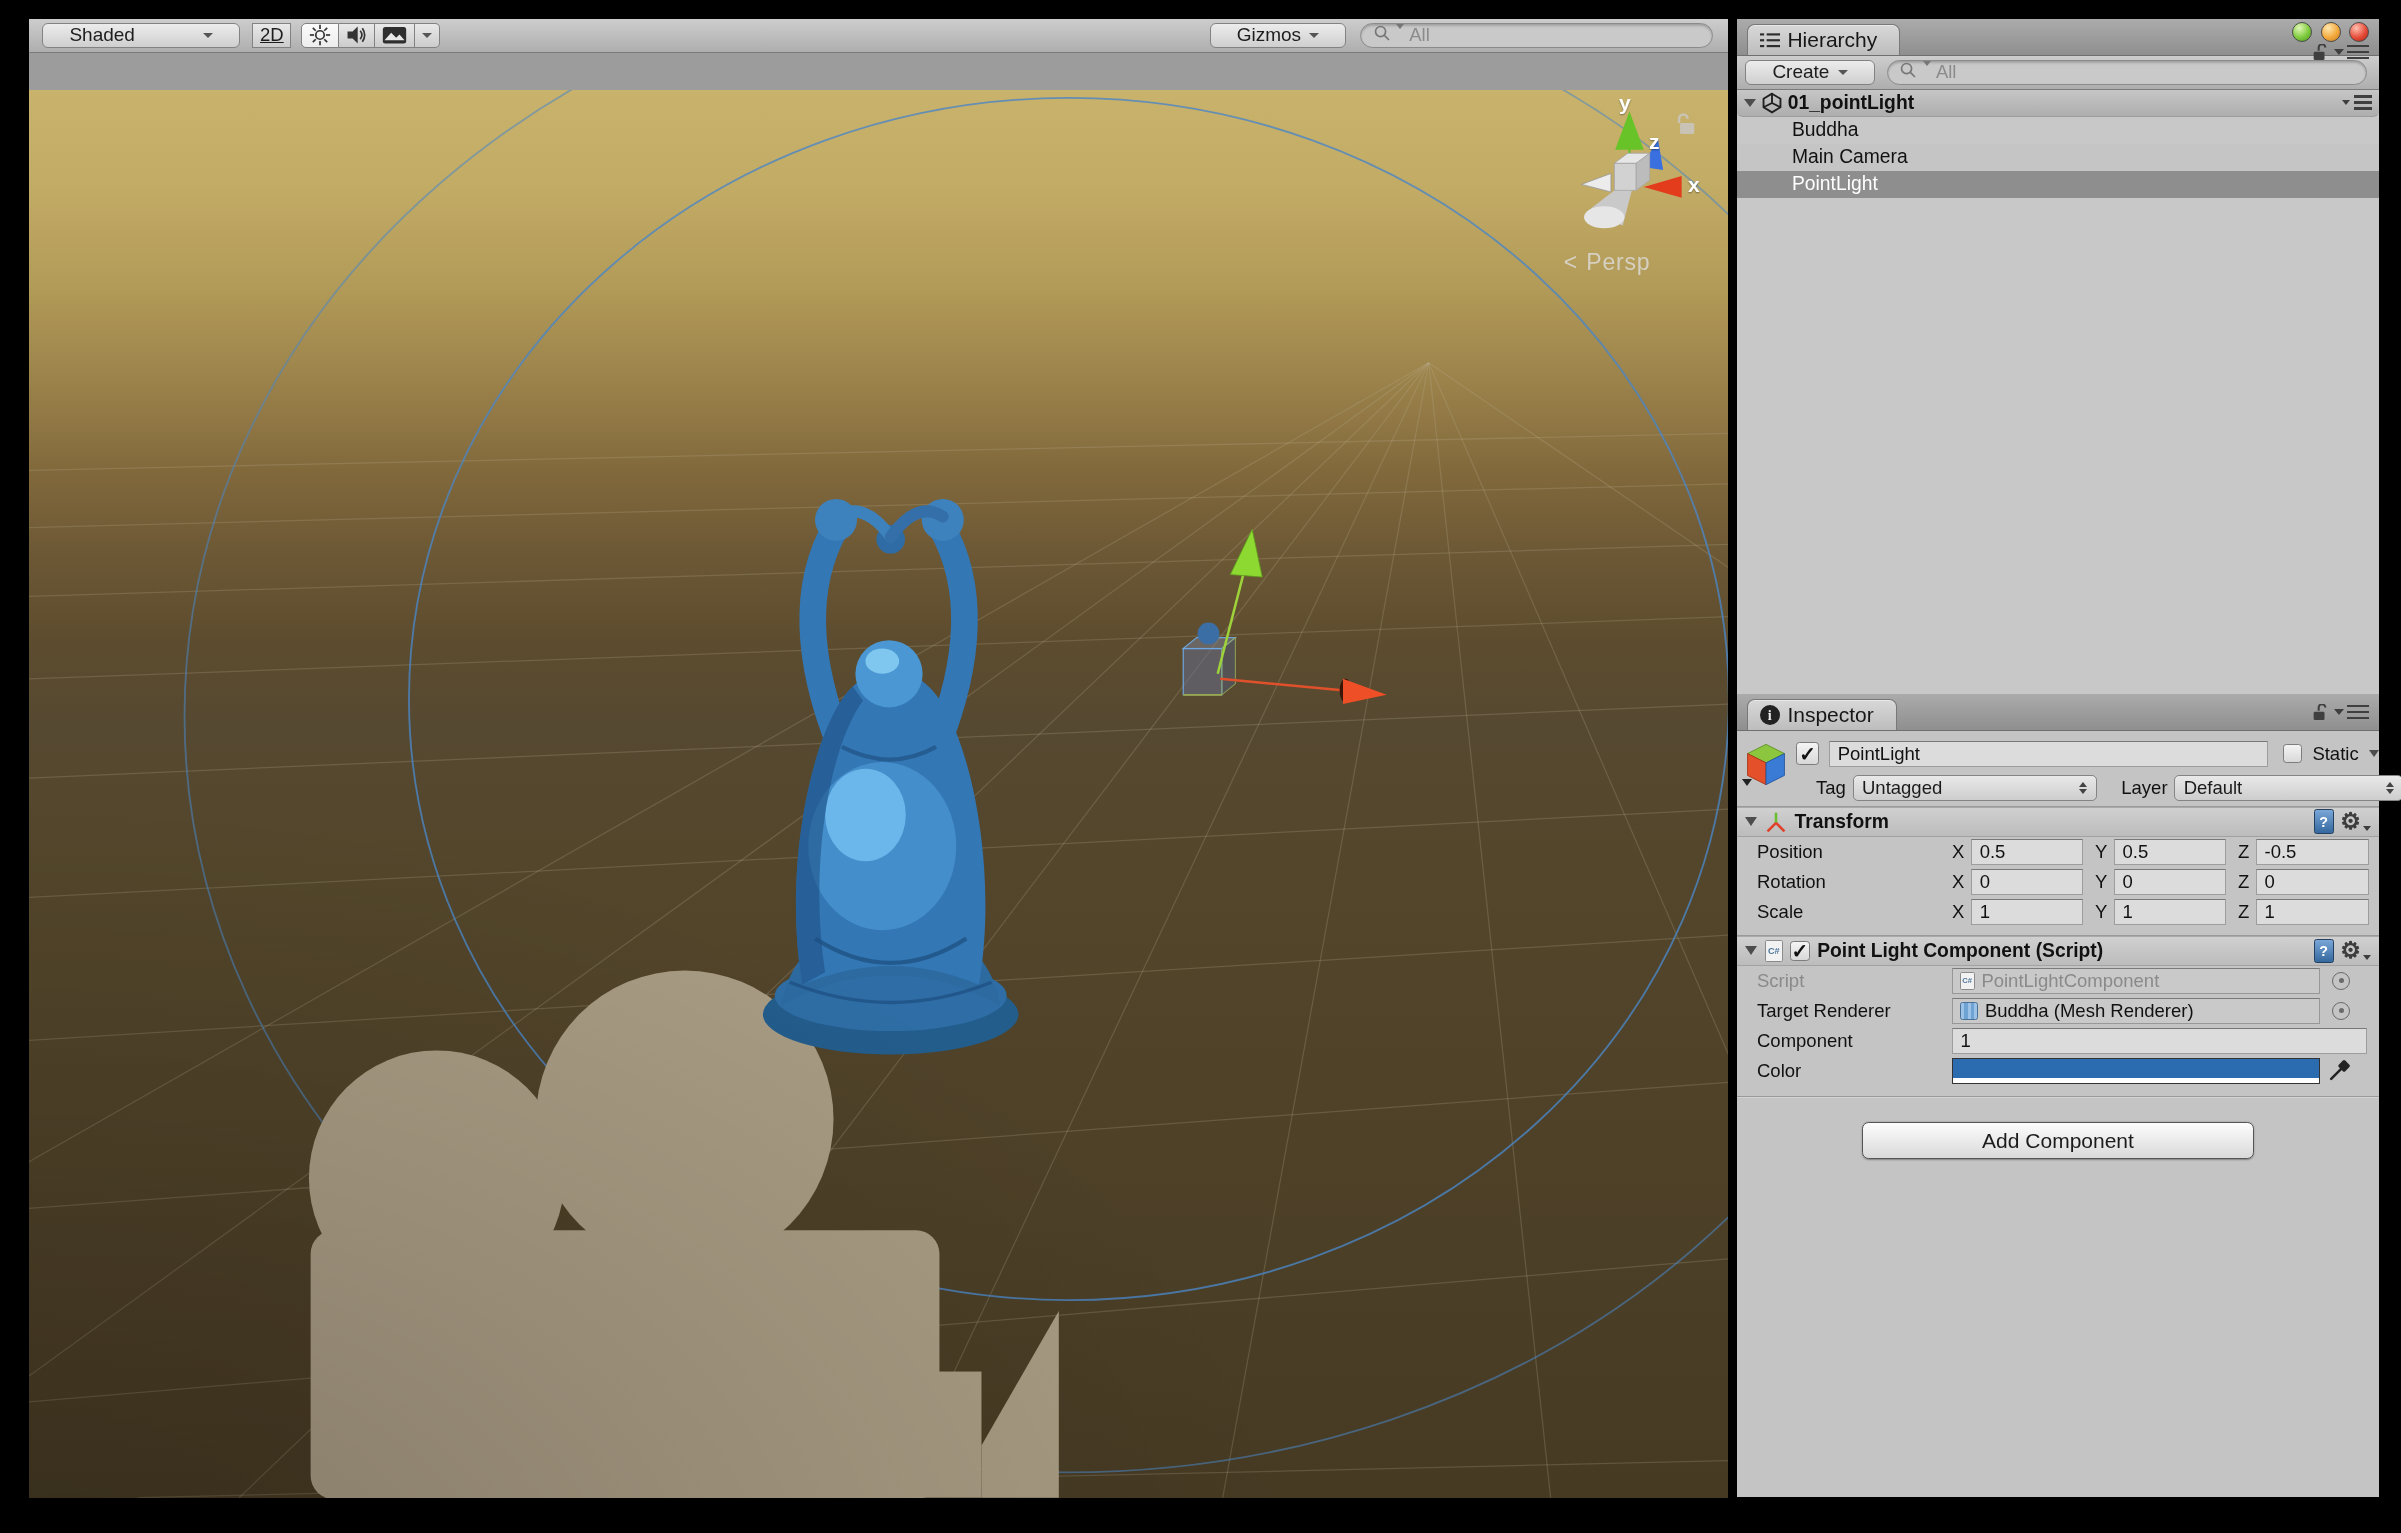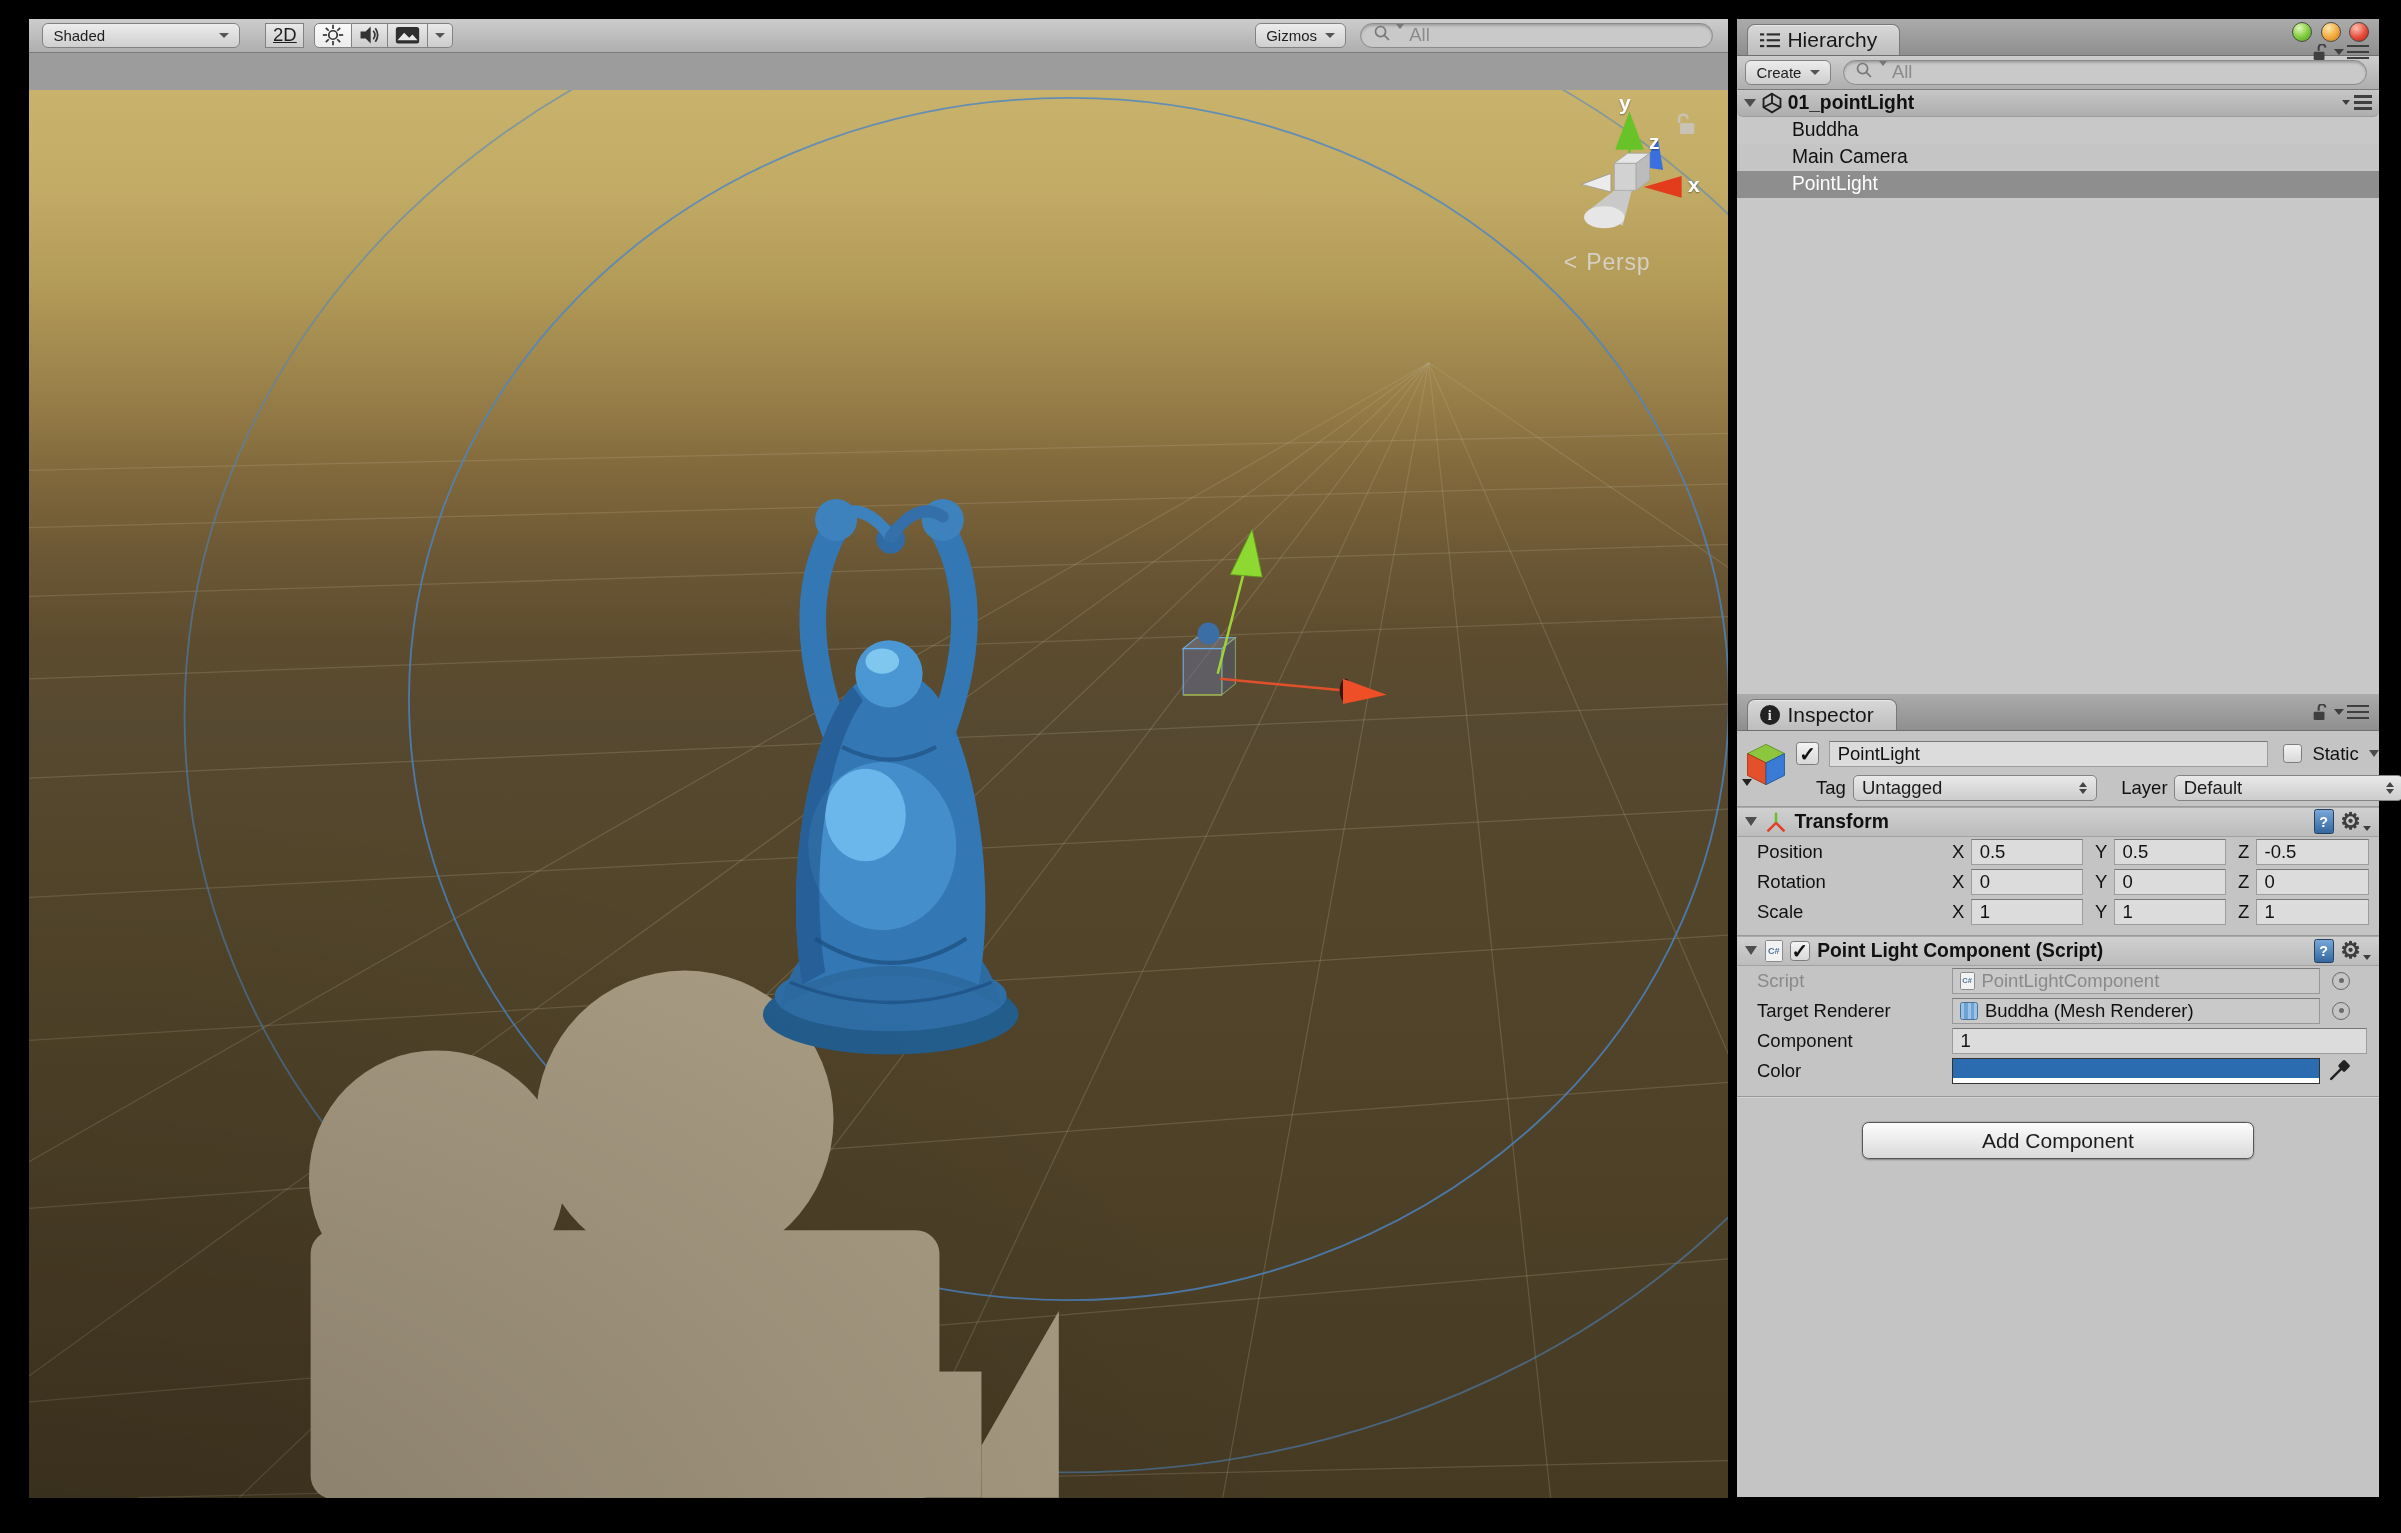--- a/index.html
+++ b/index.html
@@ -12,21 +12,21 @@
   .tabbar { position:relative; height:37px; background:linear-gradient(#ababab,#8f8f8f); border-bottom:0.8px solid #6f6f6f; }
   .tab { position:absolute; left:10px; top:5.9px; height:31px; padding:0 22px 0 11.8px; display:flex; align-items:center; gap:7.6px;
          background:linear-gradient(#d8d8d8,#bdbdbd); border:0.8px solid #787878; border-bottom:none; border-radius:7.6px 7.6px 0 0;
          font-size:21px; color:#171717; box-shadow:inset 0 0.8px 0 rgba(255,255,255,.55); }
   .panelmenu { position:absolute; right:8.4px; top:10px; display:flex; align-items:center; gap:3.4px; color:#3c3c3c; }
   .pm-arrow { width:0; height:0; border-left:5px solid transparent; border-right:5px solid transparent; border-top:6.7px solid #3f3f3f; }
   .pm-lines { display:flex; flex-direction:column; gap:3.4px; }
   .pm-lines i { display:block; width:22px; height:2.5px; background:#3f3f3f; }
   .toolbar { height:34px; background:linear-gradient(#cdcdcd,#aeaeae); border-bottom:0.8px solid #7b7b7b; display:flex; align-items:center; padding:0 8.4px; }
   .dd { height:25px; background:linear-gradient(#ececec,#cfcfcf); border:0.8px solid #828282; border-radius:5.9px;
-        display:flex; align-items:center; gap:8.4px; padding:0 10px; font-size:15px; color:#1d1d1d; }
+        display:flex; align-items:center; gap:8.4px; padding:0 26px; font-size:19px; color:#1d1d1d; }
   .dd .caret { width:0; height:0; border-left:5px solid transparent; border-right:5px solid transparent; border-top:5.9px solid #555; }
   .toolbtn { height:25px; min-width:34px; background:linear-gradient(#e9e9e9,#cccccc); border:0.8px solid #828282;
              display:flex; align-items:center; justify-content:center; font-size:18.5px; color:#1d1d1d; padding:0 6.7px; }
   .toolbtn.active { background:linear-gradient(#fbfbfb,#ededed); }
   .searchpill { height:25px; border-radius:12.6px; background:#c9c9c9; border:0.8px solid #8b8b8b;
                 box-shadow:inset 0 1.7px 2.5px rgba(0,0,0,.22); display:flex; align-items:flex-start; padding:0 11.8px; gap:5px; }
   .placeholder { font-size:18.5px; color:#8b8b8b; }
   .disc { width:0; height:0; border-left:6.7px solid transparent; border-right:6.7px solid transparent; border-top:9.2px solid #4d4d4d; }
   .updown { display:flex; flex-direction:column; gap:2.5px; margin-left:auto; }
   .updown i { display:block; width:0; height:0; border-left:4.2px solid transparent; border-right:4.2px solid transparent; }
@@ -111,21 +111,21 @@
 <div id="root">
   <div id="content">
 
     <div id="scene-panel">
 
       <div class="toolbar">
         <div class="dd" style="width:198px; margin-left:5px;">
           <span>Shaded</span>
           <span class="caret" style="margin-left:auto;"></span>
         </div>
-        <div class="toolbtn" style="margin-left:25px; border-radius:0;text-decoration:underline;">
+        <div class="toolbtn" style="margin-left:12px; border-radius:0;text-decoration:underline;">
           <span>2D</span>
         </div>
         <div style="display:flex; margin-left:10px;">
           <div class="toolbtn active" style="border-radius:5px 0 0 5px;">
             <svg width="22" height="22" viewBox="0 0 26 26">
               <circle cx="13" cy="13" r="5" fill="none" stroke="#333" stroke-width="2"></circle>
               <g stroke="#333" stroke-width="2">
                 <line x1="13" y1="1" x2="13" y2="6"></line>
                   <line x1="13" y1="20" x2="13" y2="25"></line>
                 <line x1="1" y1="13" x2="6" y2="13"></line>

